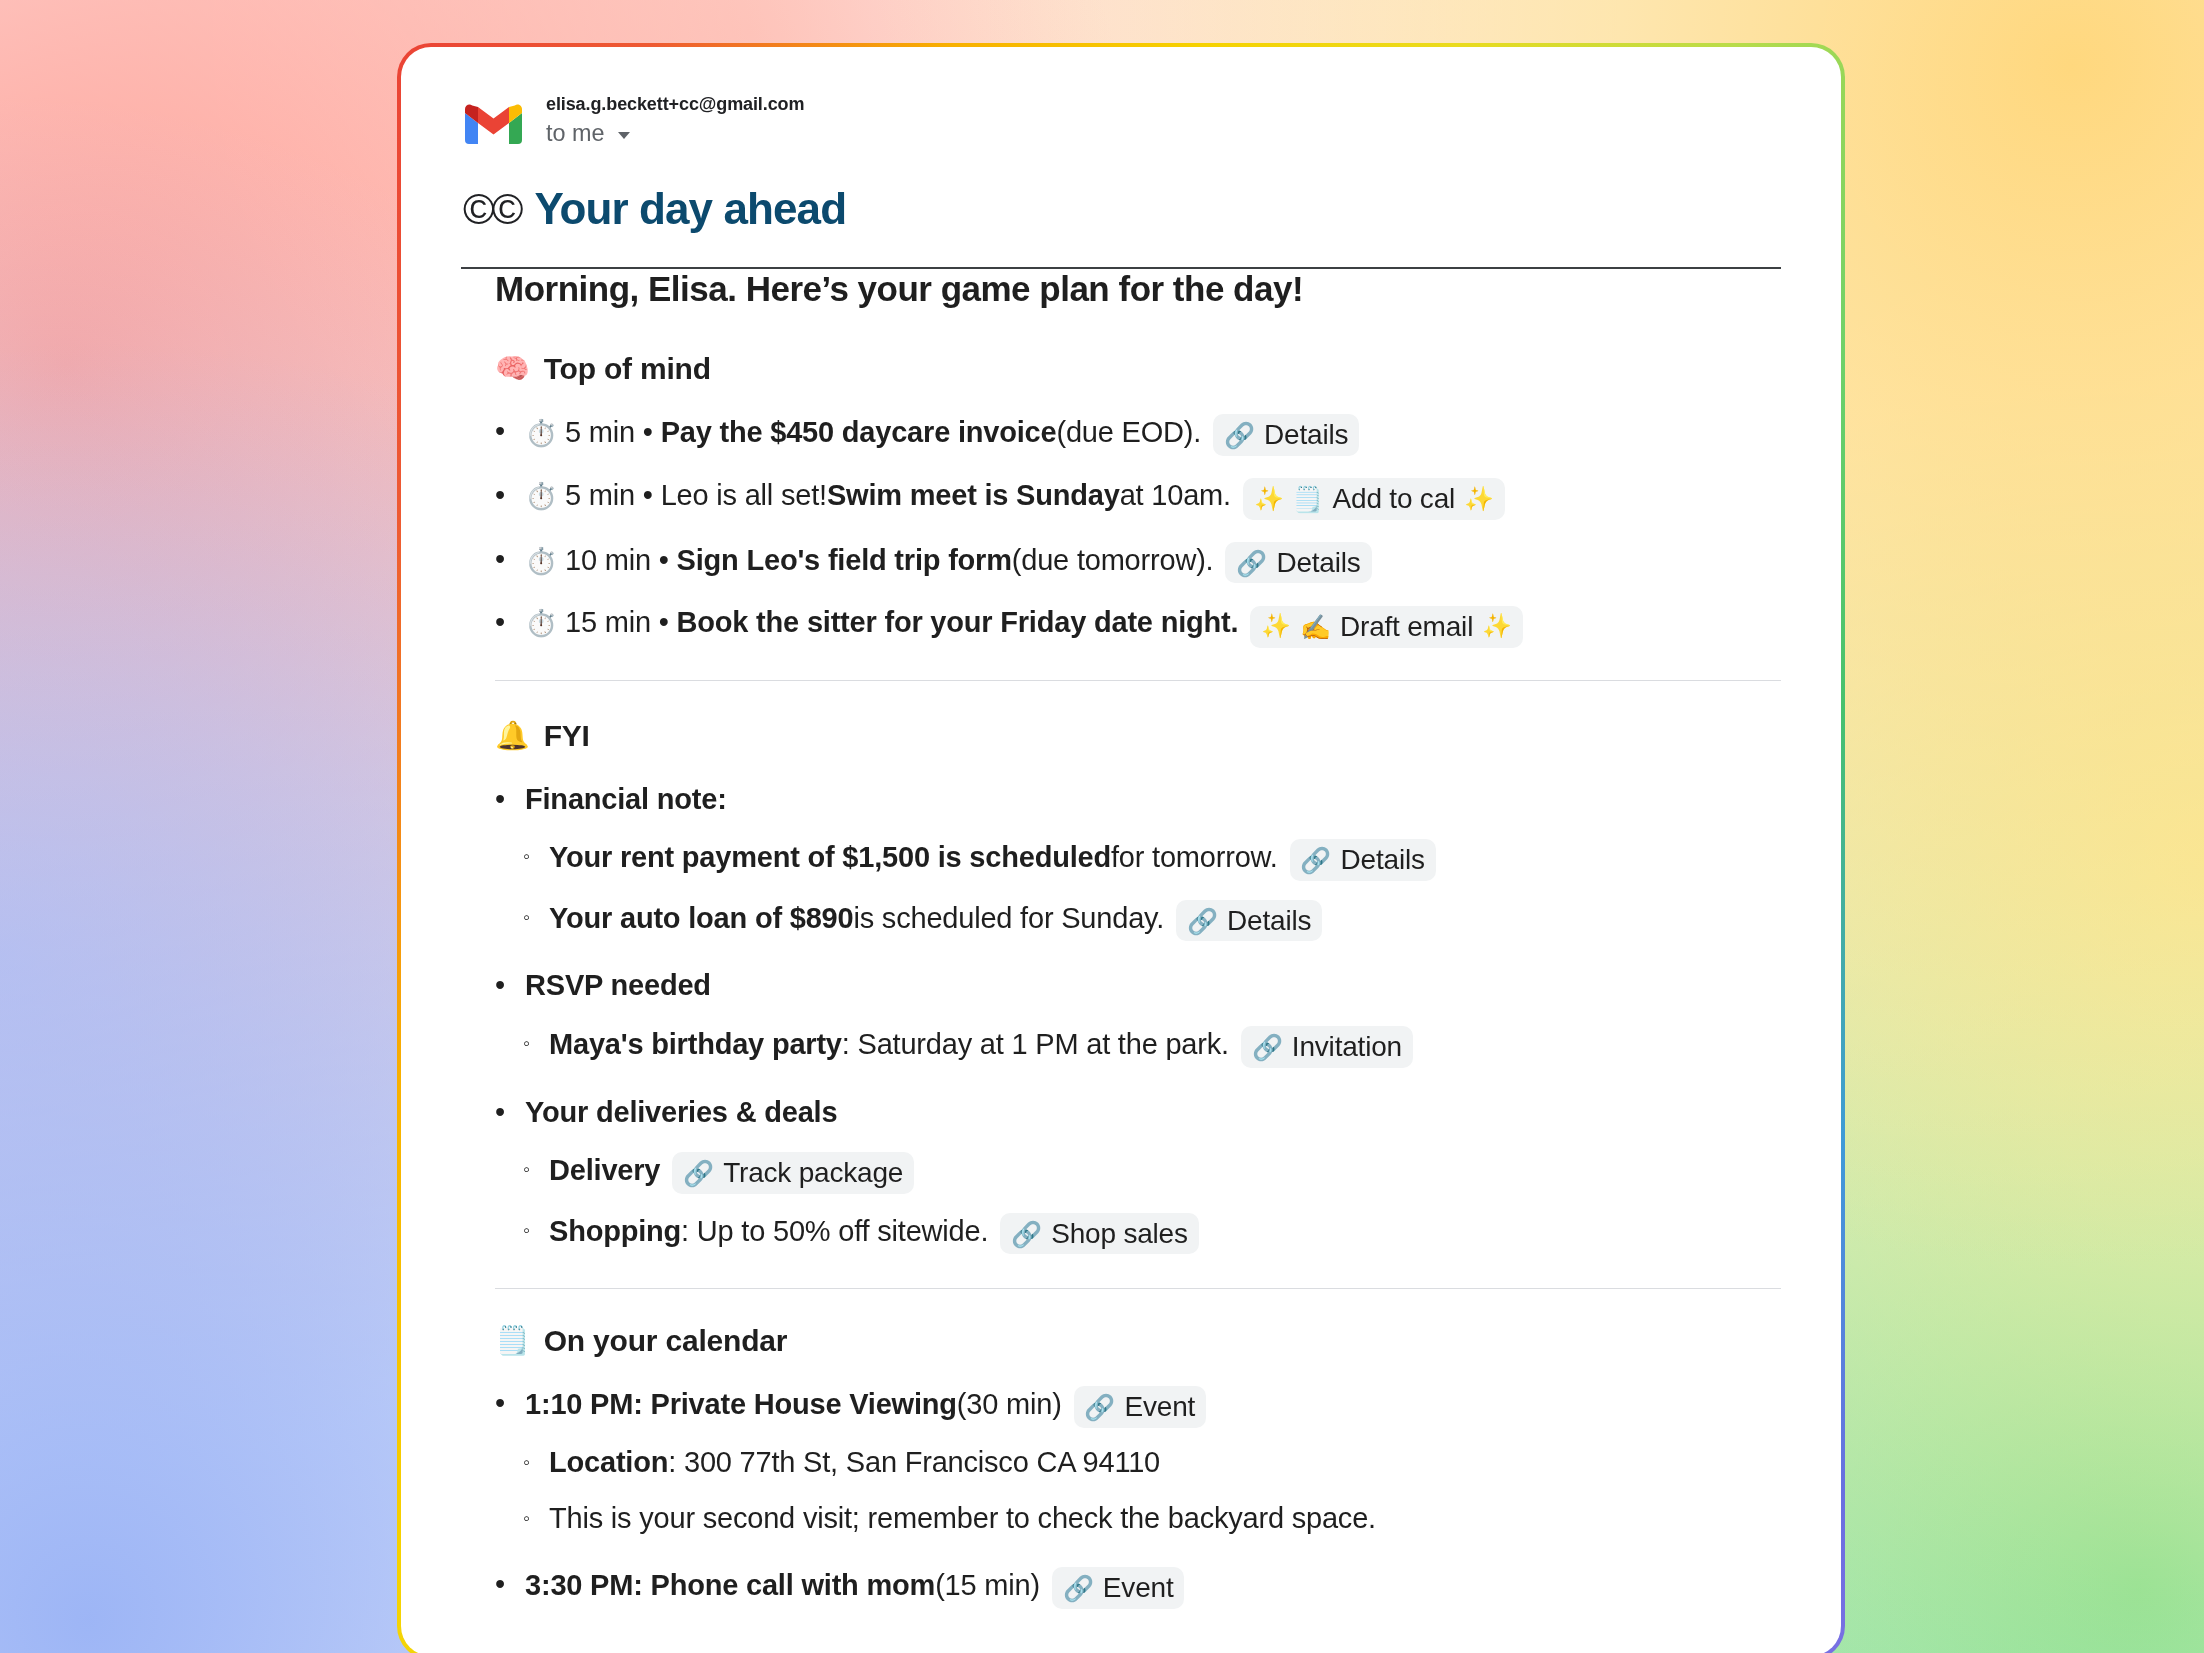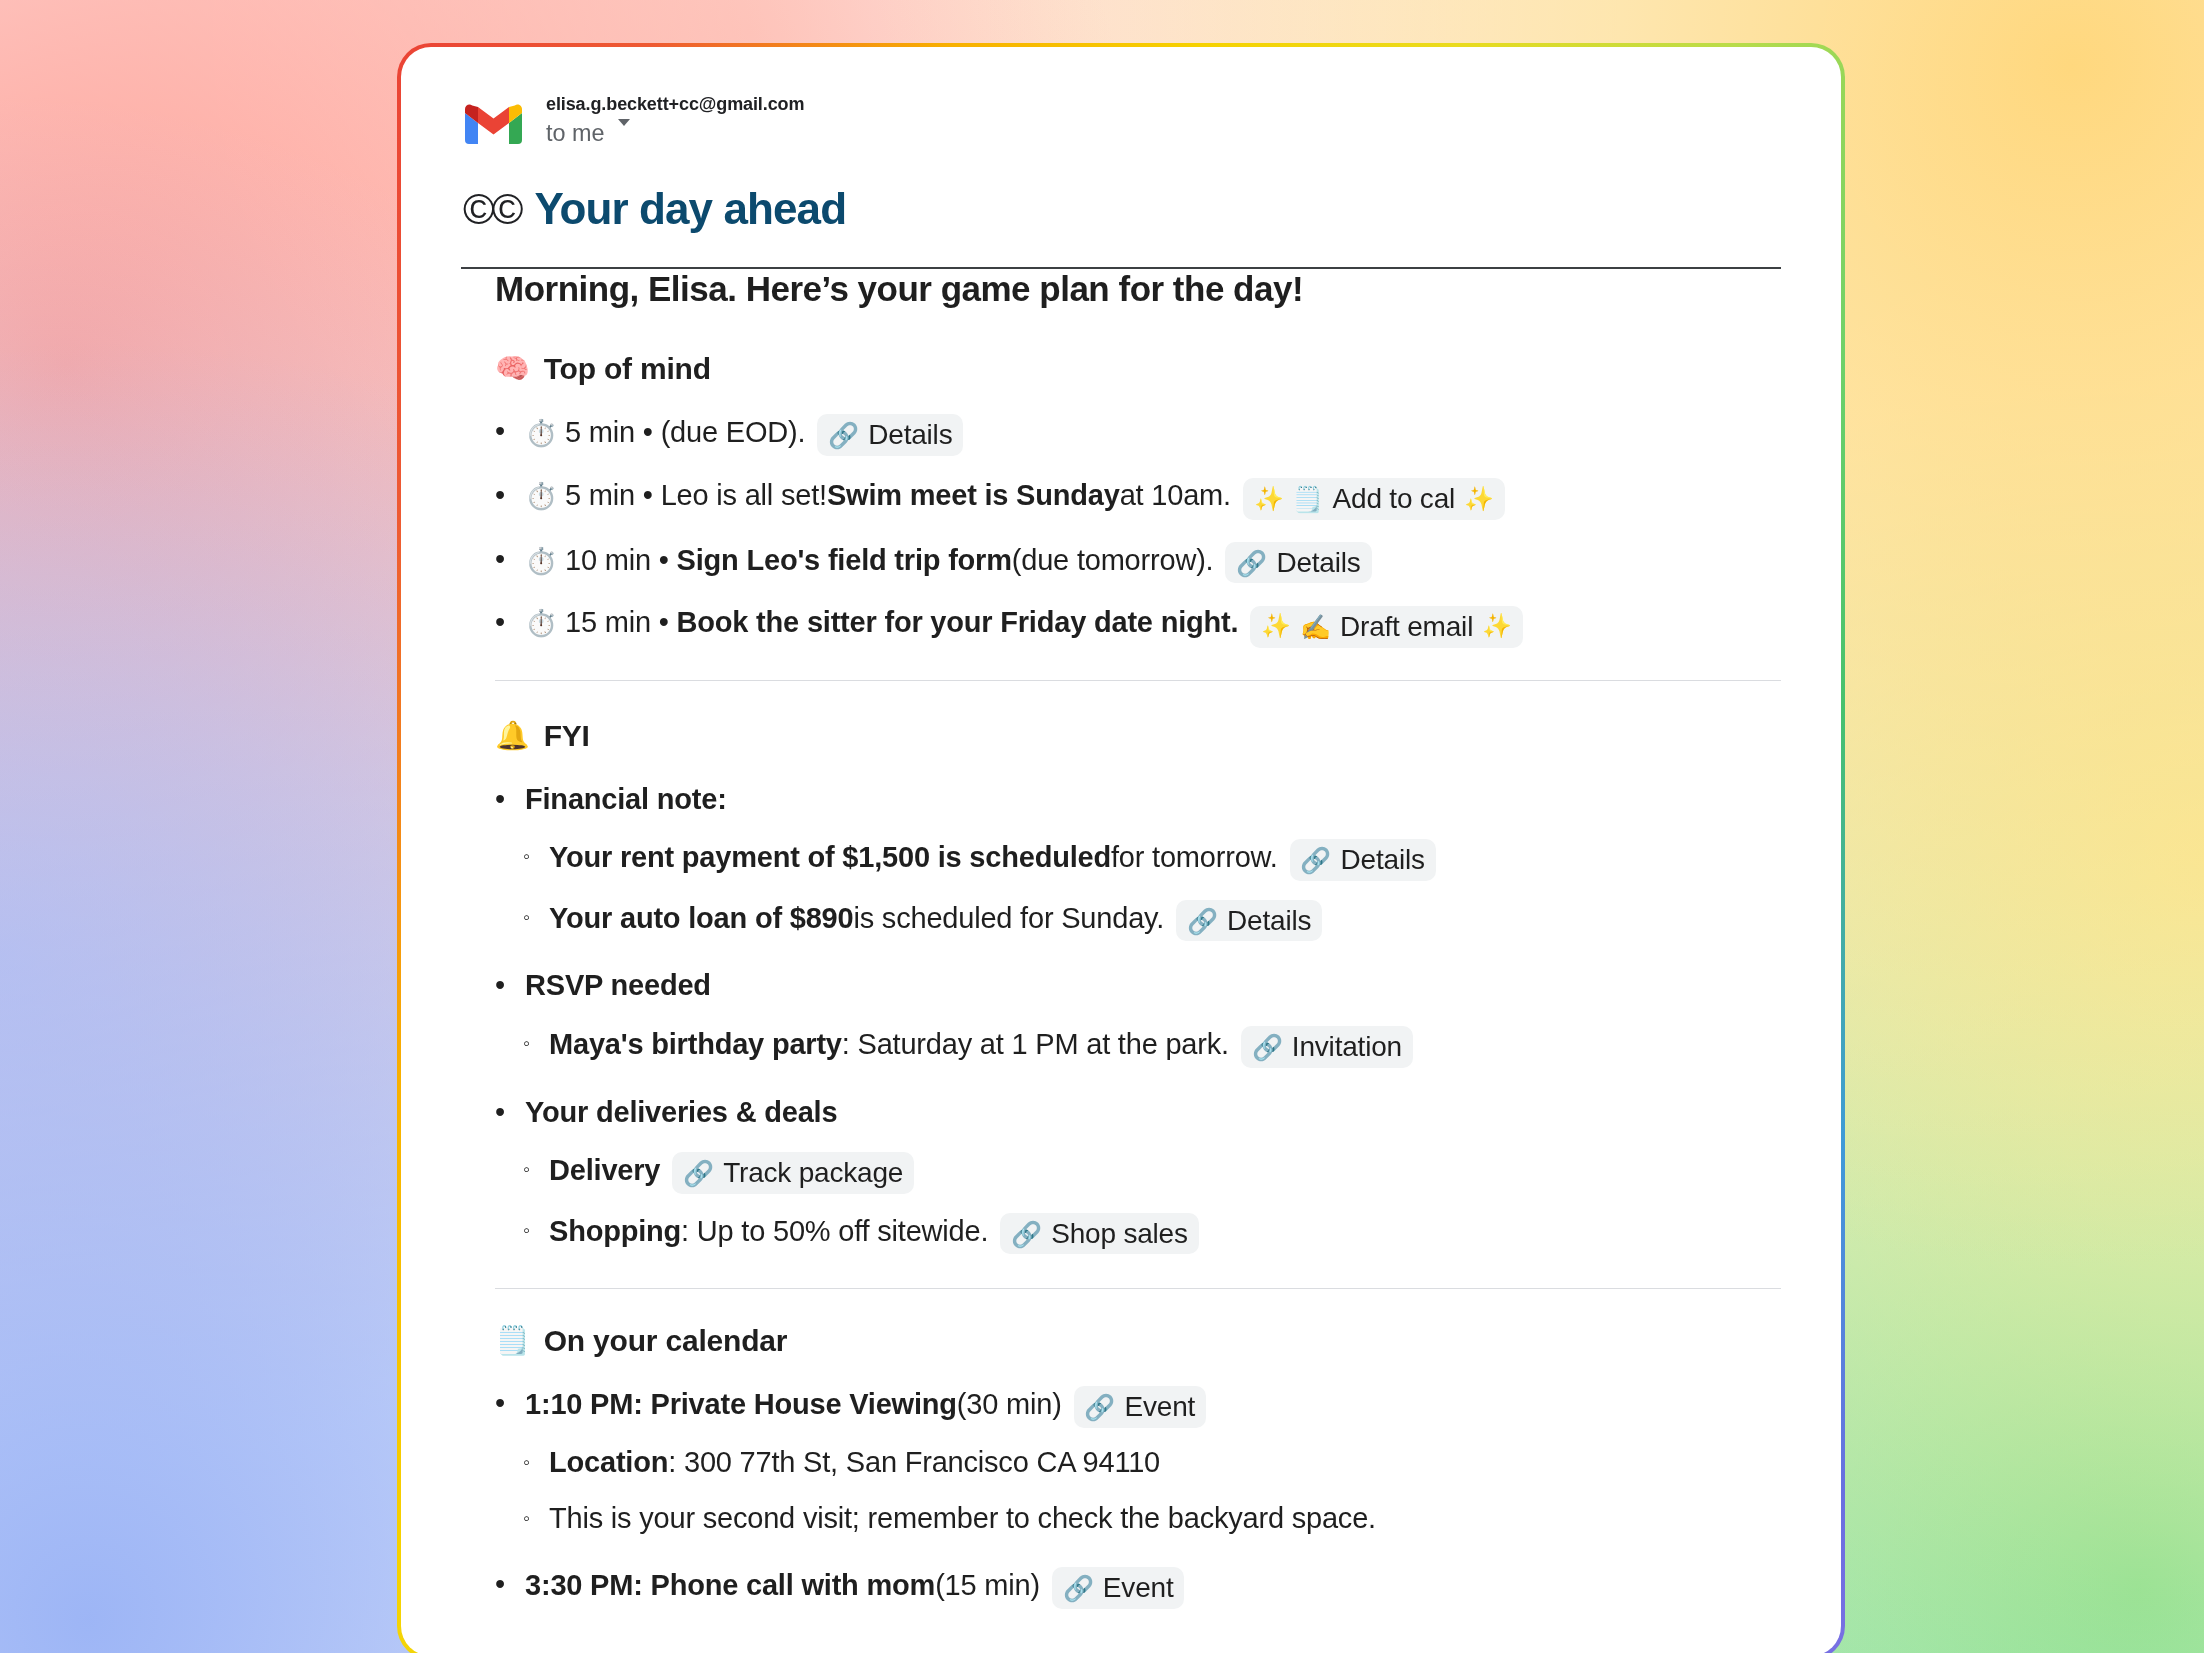--- a/index.html
+++ b/index.html
@@ -88,20 +88,21 @@
     color: #202124;
     letter-spacing: -0.1px;
     line-height: 1.22;
   }
 
   .sender-to {
     font-size: 23.4px;
     color: #5f6368;
     line-height: 1.5;
     display: flex;
+    align-items: center;
     gap: 13px;
   }
 
   .caret-down {
     display: inline-block;
     width: 0; height: 0;
     border-left: 6px solid transparent;
     border-right: 6px solid transparent;
     border-top: 7px solid #5f6368;
     margin-top: 3px;
@@ -272,21 +273,21 @@
 
         <div class="section-head" id="top-of-mind-head">
           <span class="emoji">🧠</span>
           <span>Top of mind</span>
         </div>
 
         <ul class="lvl1 top-list">
           <li class="li">
             <span class="bullet1">•</span>
             <span class="li-body">
-              <span class="emoji-inline">⏱️</span>&nbsp;<span>5 min</span>&nbsp;<span>•</span>&nbsp;<span> (due EOD).</span>
+              <span class="emoji-inline">⏱️</span>&nbsp;<span>5 min</span>&nbsp;<span>•</span>&nbsp;<span class="b">Pay the $450 daycare invoice</span><span> (due EOD).</span>
               <span class="chip">
                 <span class="chip-emoji">🔗</span>
                 <span>Details</span>
               </span>
             </span>
           </li>
 
           <li class="li">
             <span class="bullet1">•</span>
             <span class="li-body">

